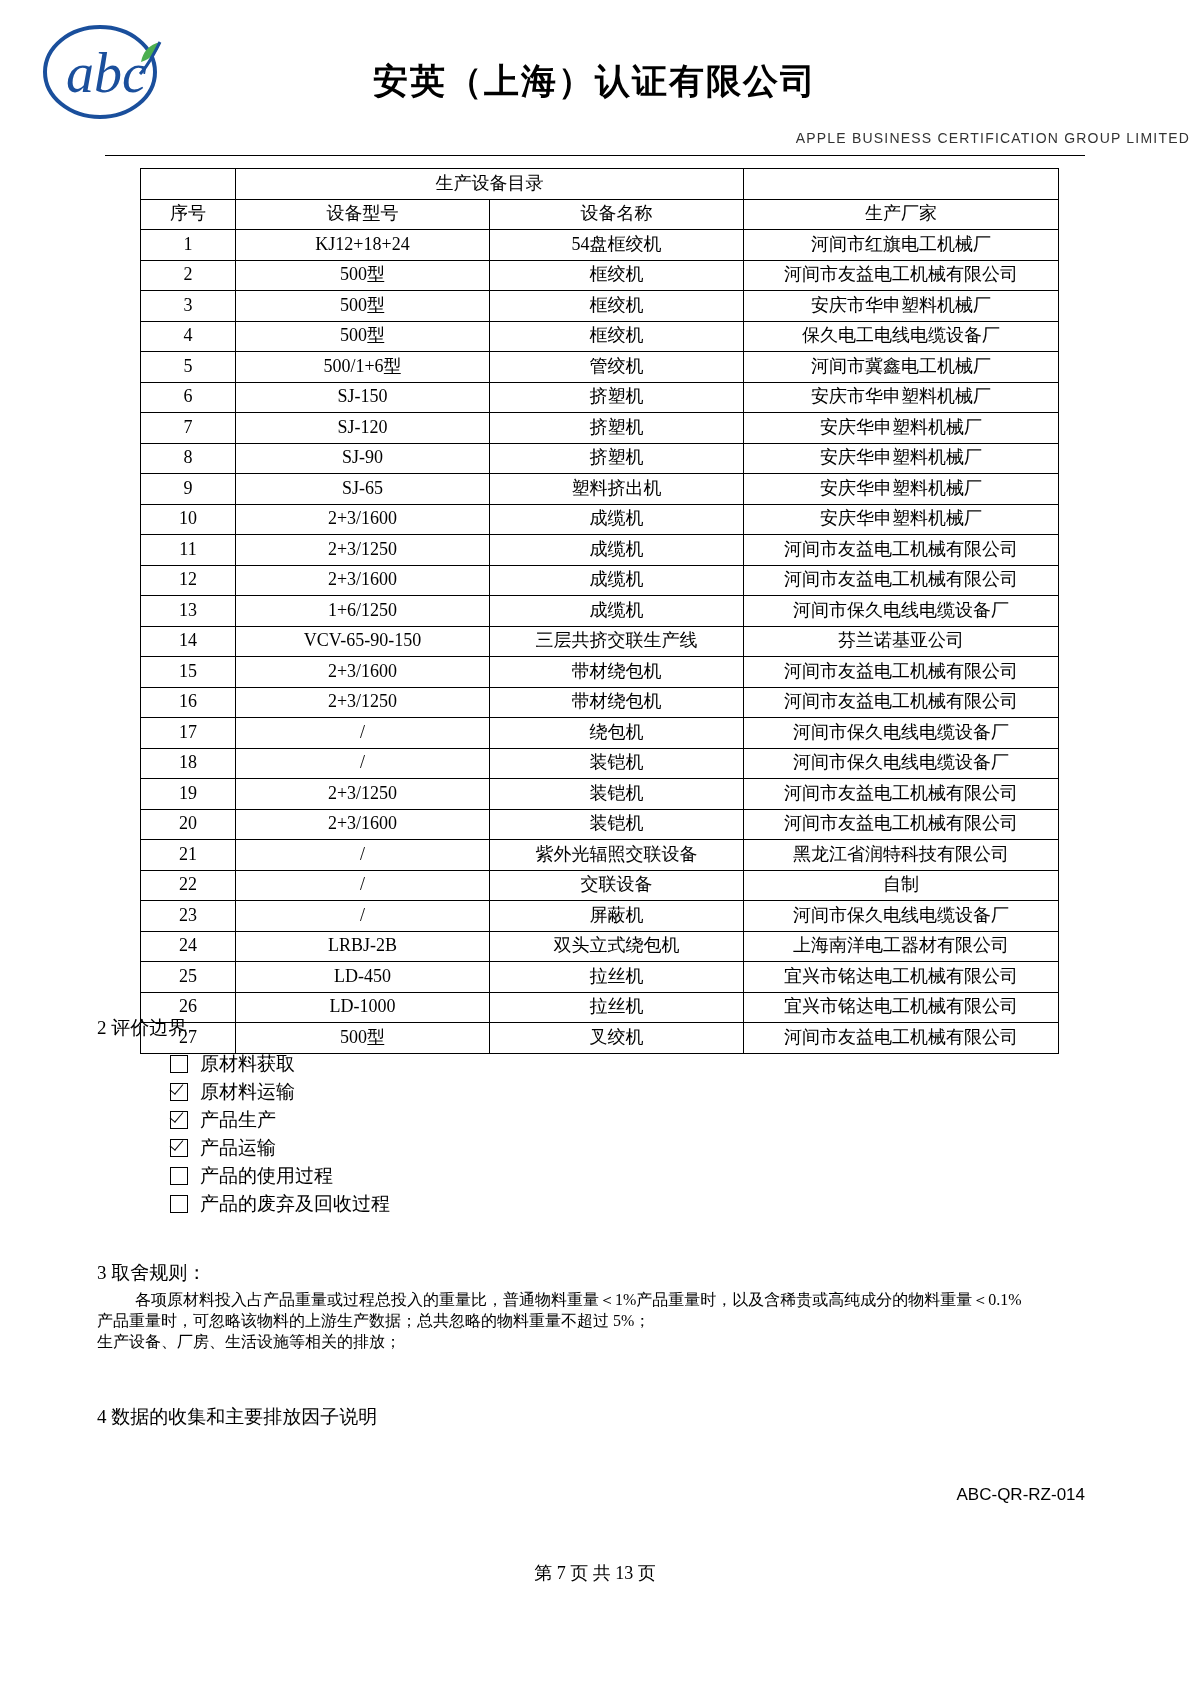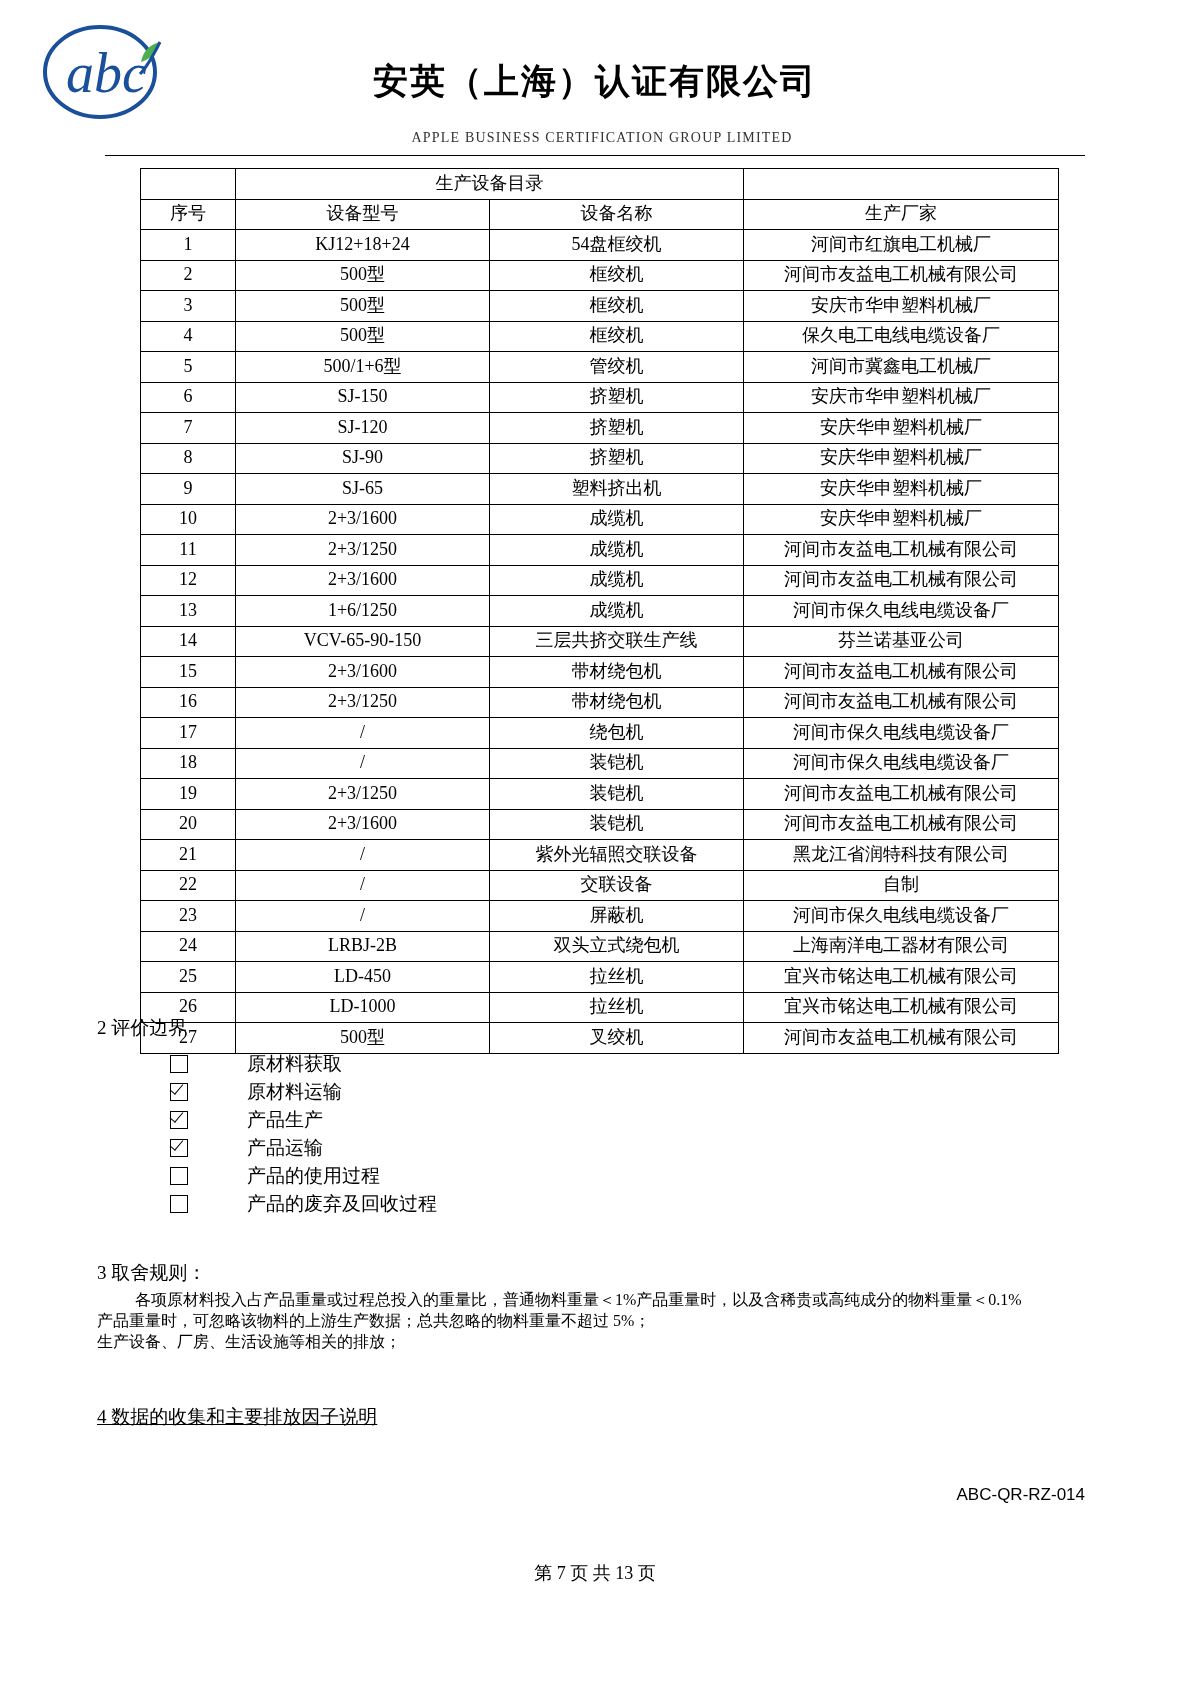--- a/index.html
+++ b/index.html
@@ -45,22 +45,22 @@
     font-family: "Liberation Serif", serif;
     font-size: 35px;
     font-weight: bold;
     letter-spacing: 2px;
   }
   .company-en {
     position: absolute;
     left: 14px;
     right: 0;
     top: 130px;
-    text-align: center;
-    font-family: Liberation Serif, serif;
+    text-align: right;
+    font-family: Liberation Sans, sans-serif;
     font-size: 14px;
     letter-spacing: 1.2px;
     color: #333;
   }
   .header-rule {
     position: absolute;
     left: 105px;
     right: 105px;
     top: 155px;
     border-top: 1.5px solid #000;
@@ -112,21 +112,20 @@
     position: absolute;
     left: 170px;
     top: 1050px;
   }
   .check-item {
     display: flex;
     align-items: center;
     height: 28px;
     margin-bottom: 0px;
     font-size: 19px;
-    gap: 47px;
   }
   .box {
     width: 16px;
     height: 16px;
     border: 1.3px solid #000;
     margin-right: 12px;
     position: relative;
     display: inline-block;
     flex: 0 0 auto;
   }
@@ -143,21 +142,21 @@
   }
 
   .sec3 { left: 97px; top: 1260px; }
   .indent1 { text-indent: 38px; }
   .sec3-body {
     position: absolute;
     left: 97px;
     top: 1290px;
     width: 930px;
   }
-  .sec4 { left: 97px; top: 1404px; text-decoration: underline; }
+  .sec4 { left: 97px; top: 1404px; }
 
   
   .footer-page {
     position: absolute;
     left: 0;
     right: 0;
     top: 1561px;
     text-align: center;
     font-size: 18px;
     font-family: Liberation Serif, serif;

